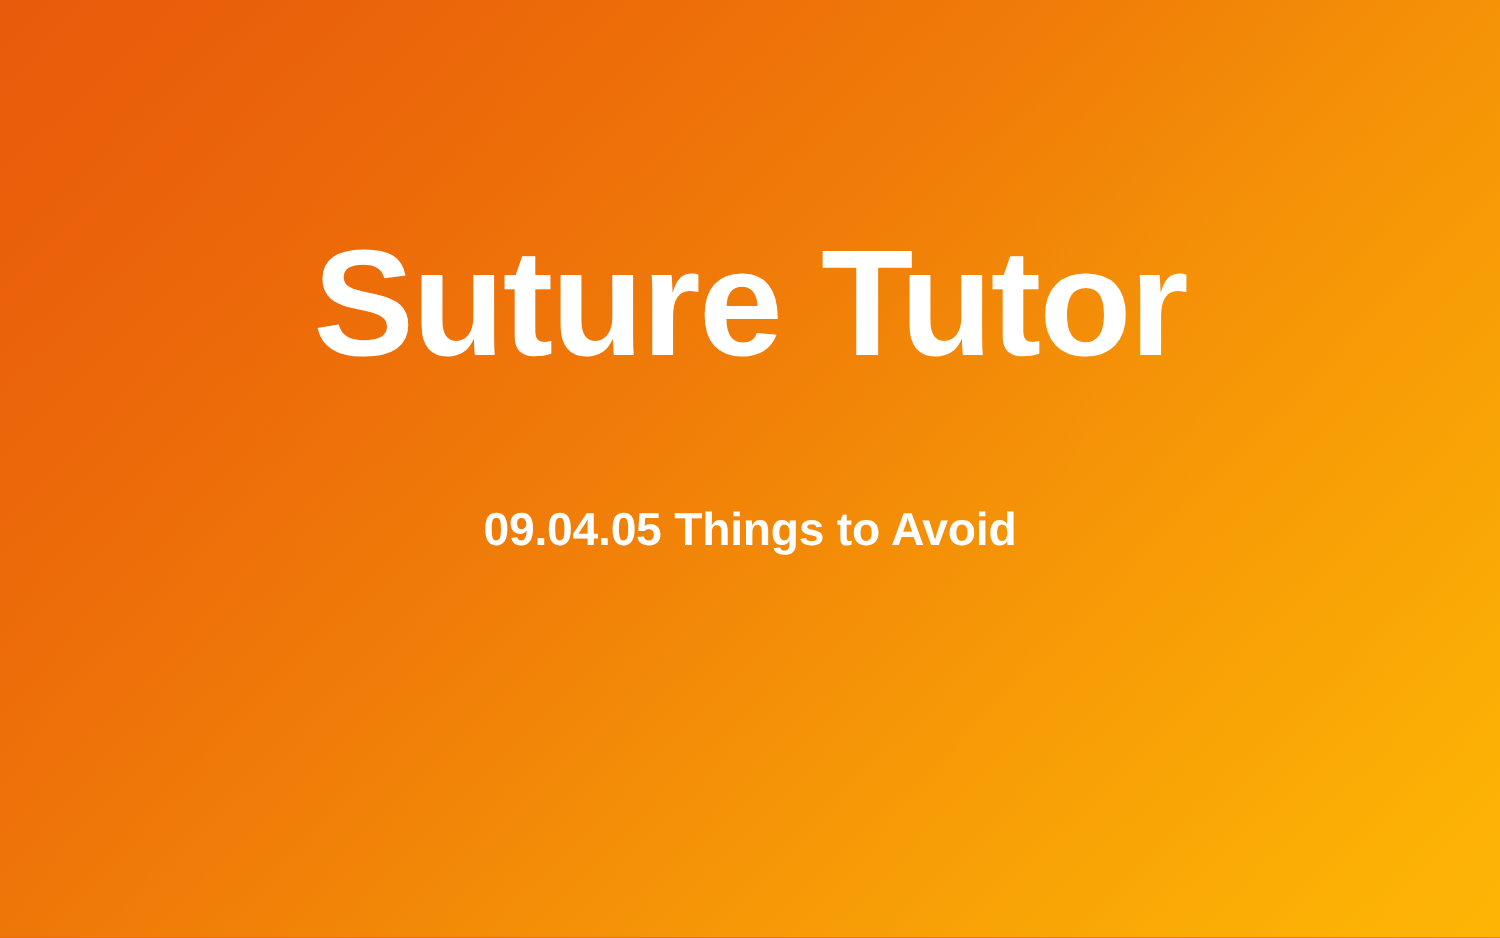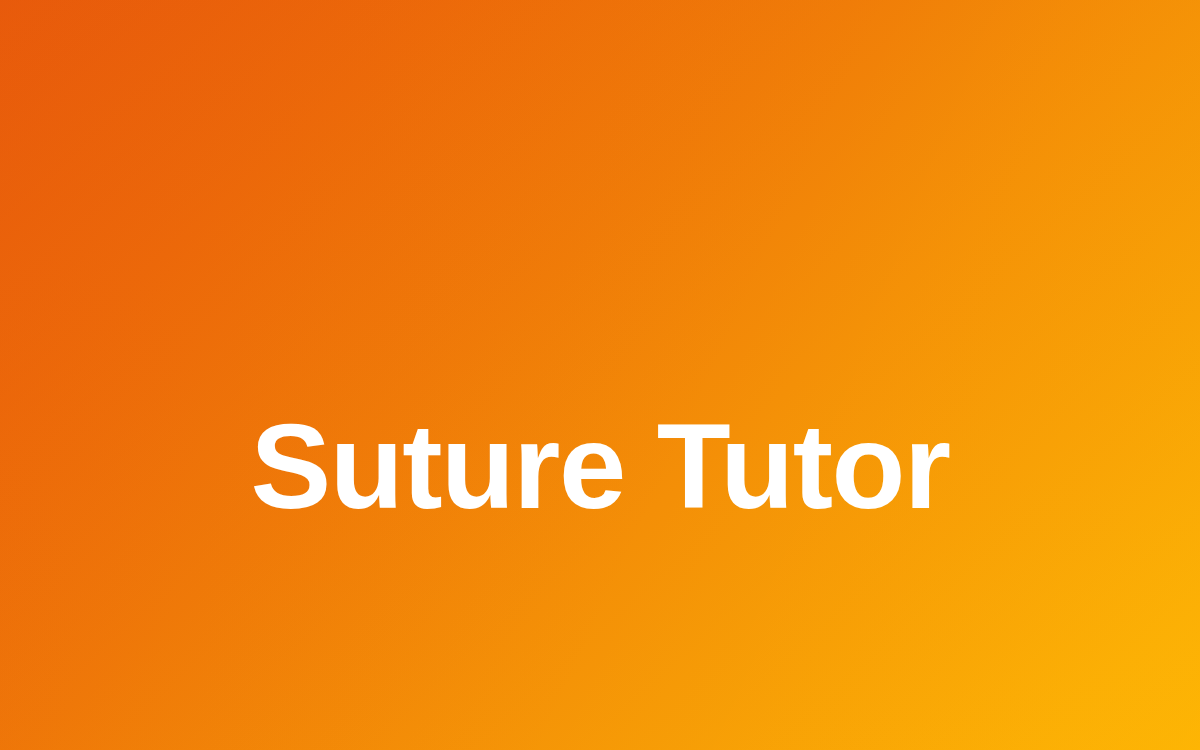--- a/index.html
+++ b/index.html
@@ -45,21 +45,21 @@
         rgba(255, 178, 4, 0.00) 58%,
         rgba(255, 180, 4, 0.16) 85%,
         rgba(255, 184, 4, 0.26) 100%);
   }
 
   .content {
     position: absolute;
     inset: 0;
     z-index: 2;
     display: flex;
-    flex-direction: row;
+    flex-direction: column;
     align-items: center;
     justify-content: flex-start;
   }
 
   .title-block {
     width: 100%;
     text-align: center;
     margin-top: 182px;
   }
 
@@ -99,16 +99,19 @@
 <body>
 
 <div class="slide">
 
   <div class="content">
 
     <div class="title-block">
       <h1 class="slide-title">Suture Tutor</h1>
     </div>
 
+    <div class="subtitle-block">
+      <h2 class="slide-subtitle">09.04.05 Things to Avoid</h2>
+    </div>
 
   </div>
 
 </div>
 
 </body></html>

